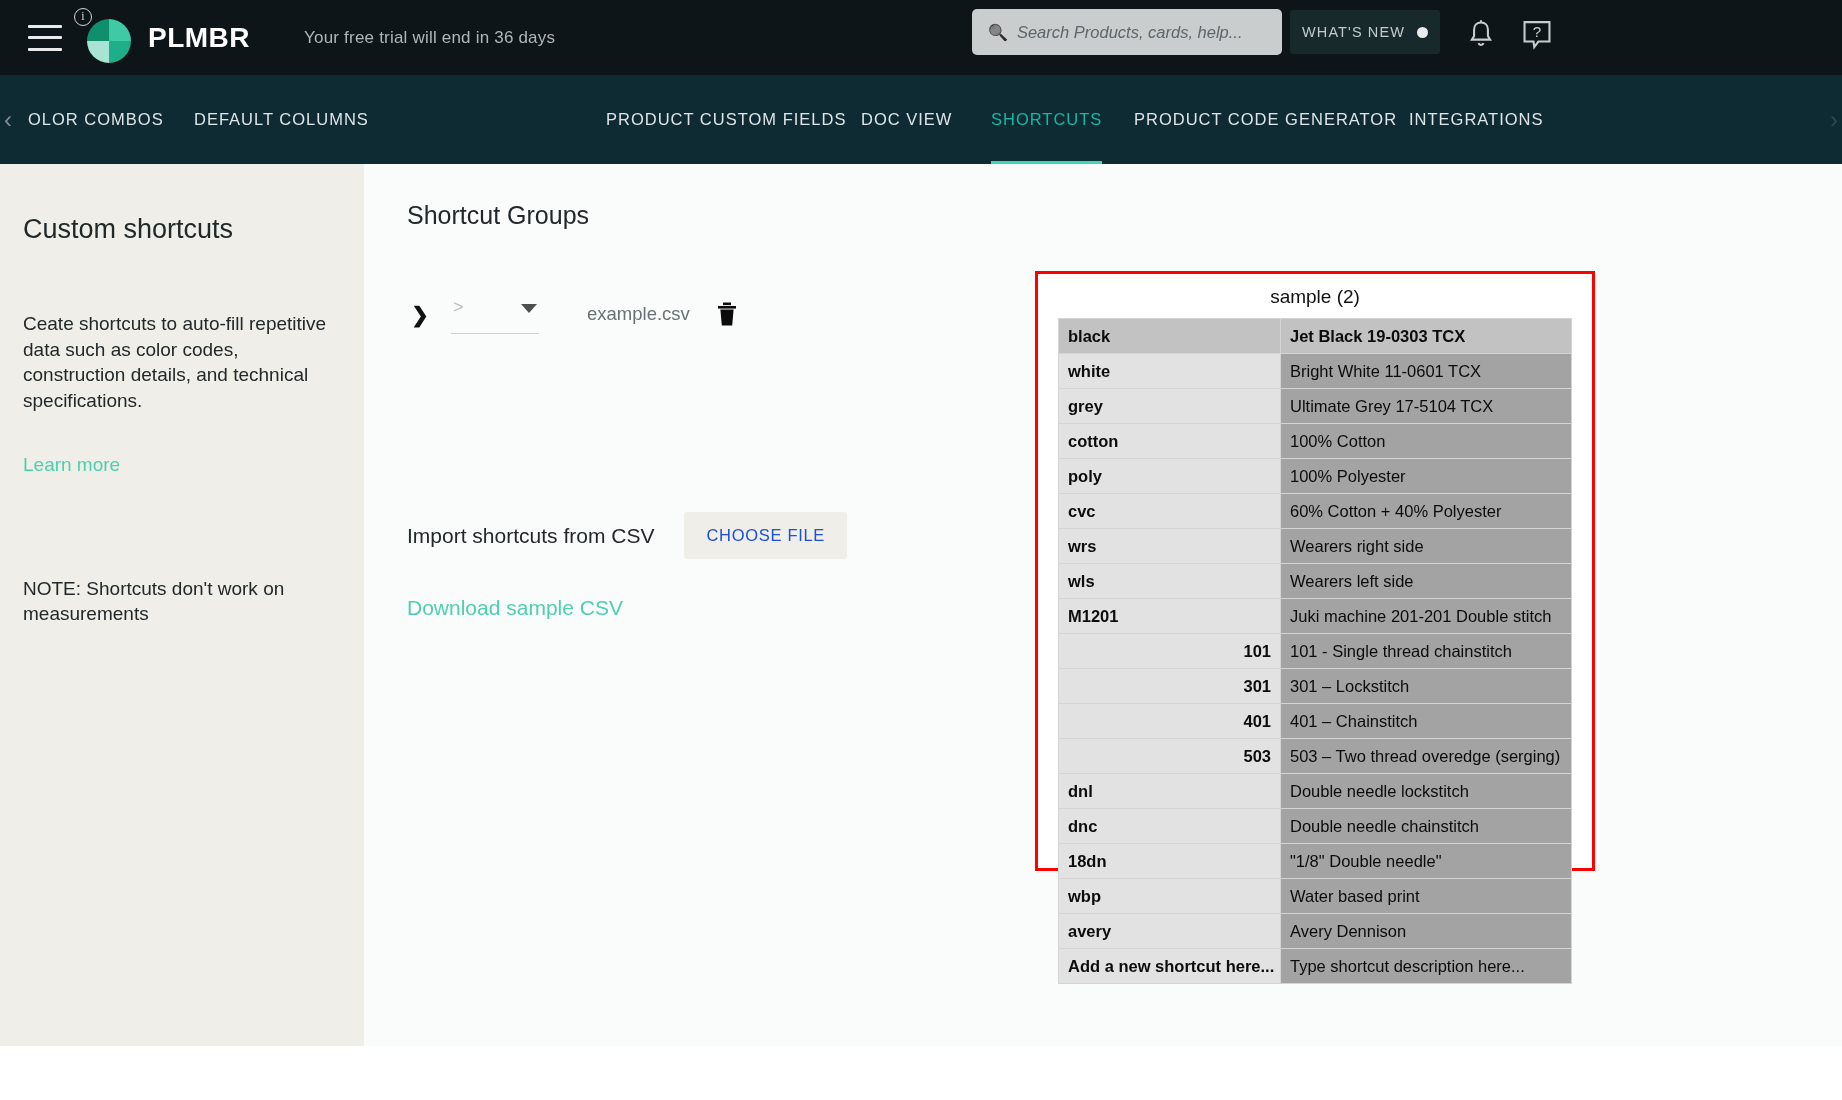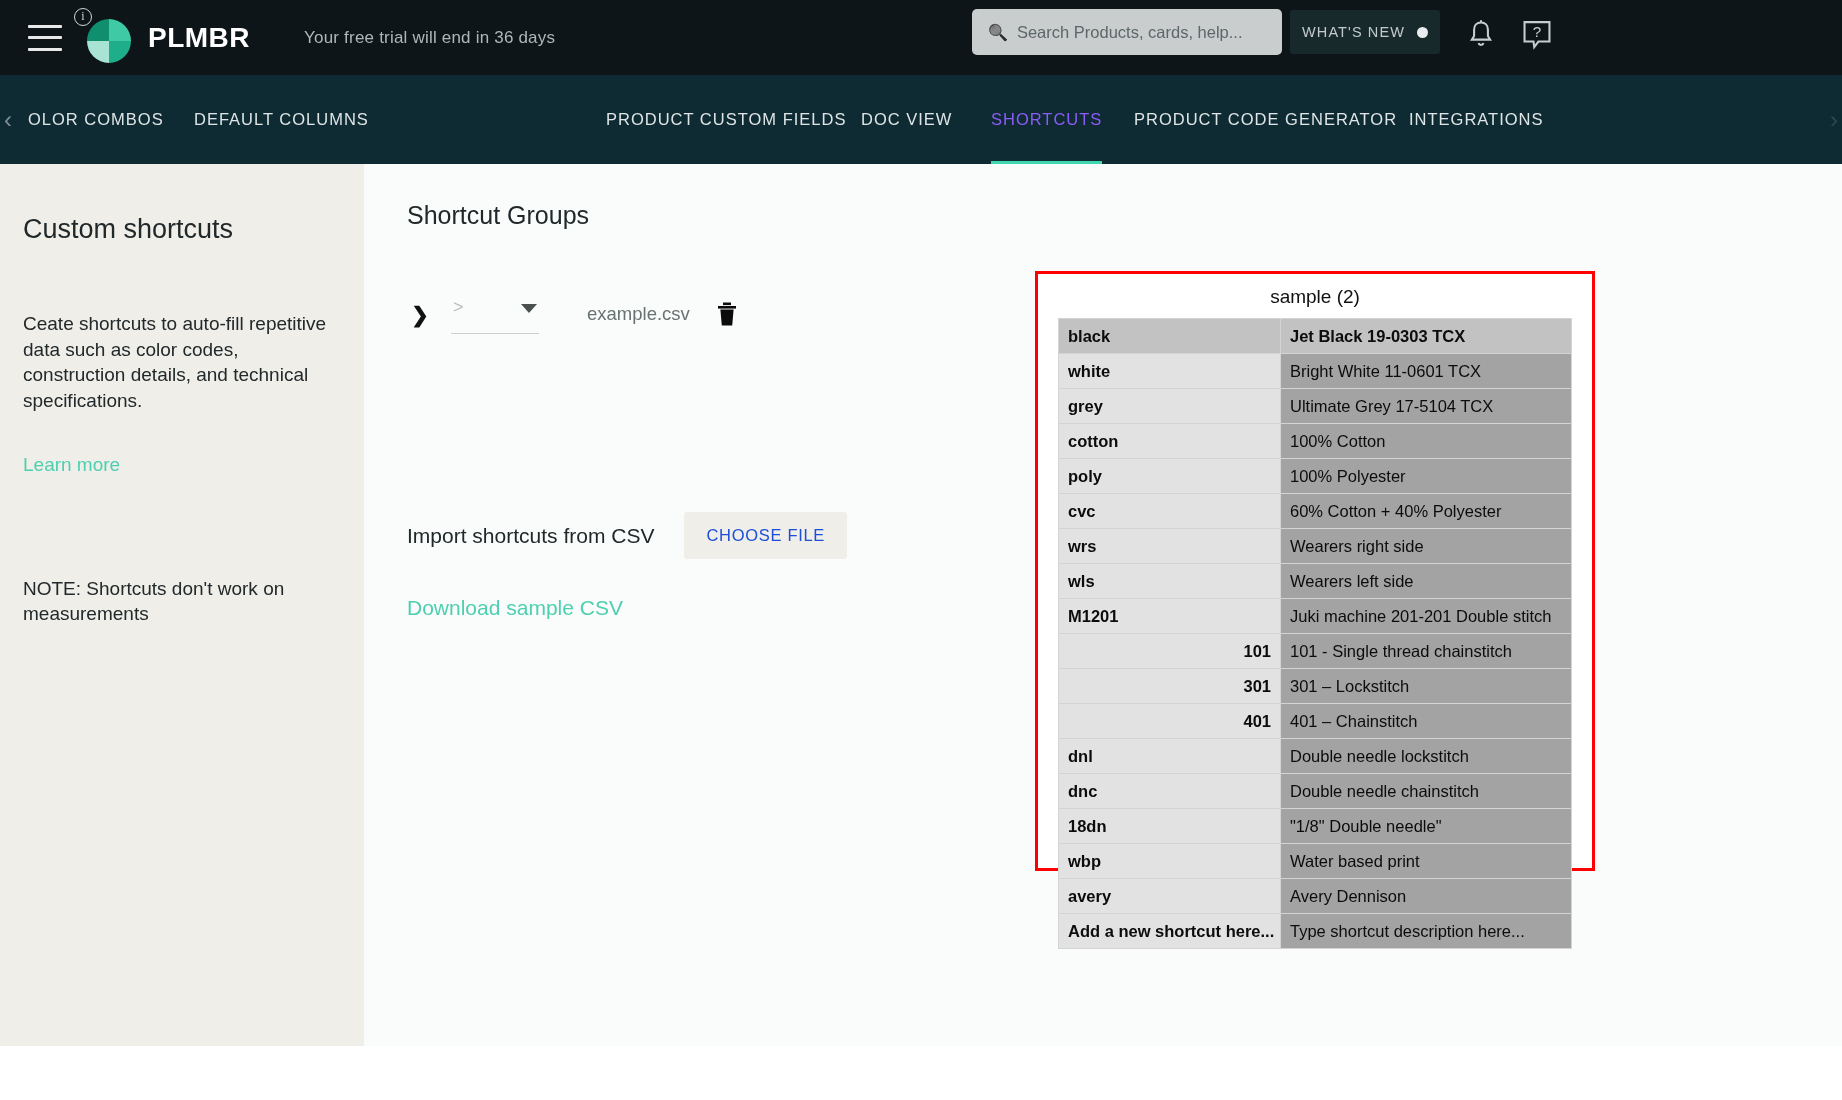--- a/index.html
+++ b/index.html
@@ -42,21 +42,21 @@
   .search-box {
     position: absolute; left: 972px; top: 9px; width: 310px; height: 46px;
     background: #c9cdcd; border-radius: 5px;
     display: flex; align-items: center; padding-left: 16px; gap: 9px;
     cursor: text;
   }
   .search-icon { font-size: 16px; filter: grayscale(1) brightness(.45); }
   .search-input {
     border: 0; background: transparent; outline: none;
     font-family: "Liberation Sans", sans-serif; font-size: 16.5px;
-    color: #a21caf; width: 250px;
+    color: #a21caf; width: 250px; font-style: italic;
   }
   .search-input::placeholder { color: #5d6668; }
 
   .whatsnew {
     position: absolute; left: 1290px; top: 10px; width: 150px; height: 44px;
     background: #18292c; border-radius: 3px;
     display: flex; align-items: center; justify-content: center; gap: 12px;
     cursor: pointer;
   }
   .whatsnew-label { color: #c3cacb; font-size: 14.5px; letter-spacing: 1.1px; }
@@ -80,21 +80,21 @@
   }
   .nav-tabs {
     position: absolute; left: 0; top: 0; height: 89px; width: 1842px;
     display: flex; align-items: center;
   }
   .nav-tab {
     position: relative; height: 89px; display: flex; align-items: center;
     color: #dfe5e6; font-size: 16.5px; letter-spacing: 1.0px;
     cursor: pointer; white-space: nowrap;
   }
-  .nav-tab.active { color: #8b5cf6; text-align: center; }
+  .nav-tab.active { color: #14b8a6; text-align: center; }
   .nav-tab.active::after {
     content: ""; position: absolute; left: 0; right: 0; bottom: 0;
     height: 3px; background: #3fd6b0;
   }
 
   
   .content-bg {
     position: absolute; left: 0; top: 164px; width: 1842px; height: 882px;
     background: #fafcfb;
   }
@@ -337,20 +337,24 @@
         </tr>
         <tr class="">
           <td class="k num">301</td>
           <td class="v">301 – Lockstitch</td>
         </tr>
         <tr class="">
           <td class="k num">401</td>
           <td class="v">401 – Chainstitch</td>
         </tr>
         <tr class="">
+          <td class="k num">503</td>
+          <td class="v">503 – Two thread overedge (serging)</td>
+        </tr>
+        <tr class="">
           <td class="k">dnl</td>
           <td class="v"> Double needle lockstitch</td>
         </tr>
         <tr class="">
           <td class="k">dnc</td>
           <td class="v"> Double needle chainstitch</td>
         </tr>
         <tr class="">
           <td class="k">18dn</td>
           <td class="v">"1/8" Double needle"</td>

